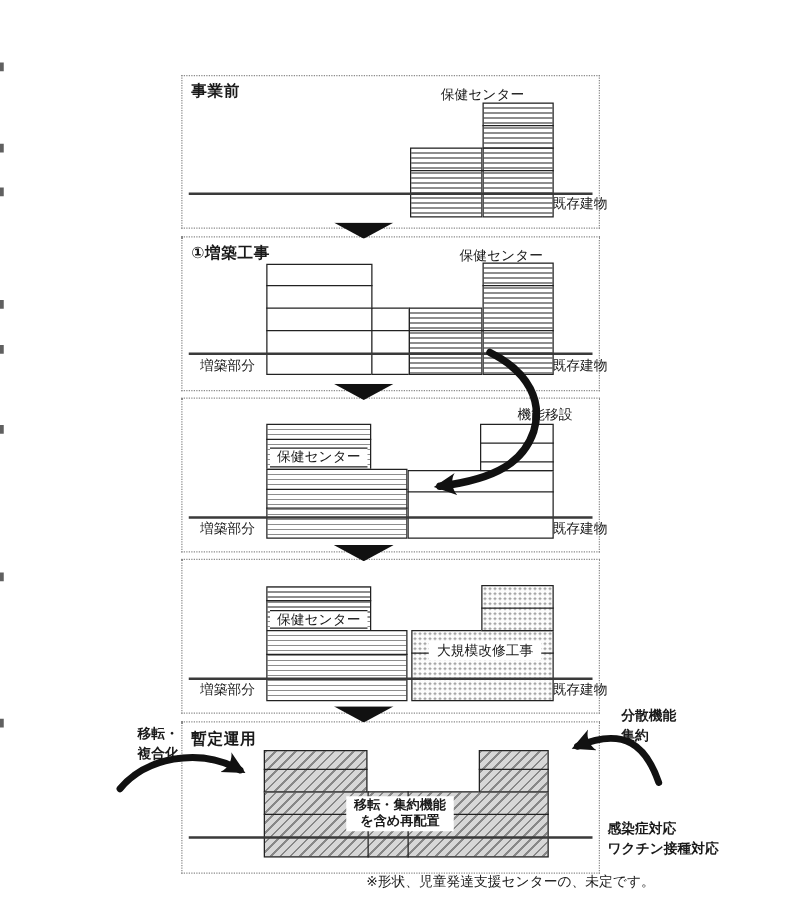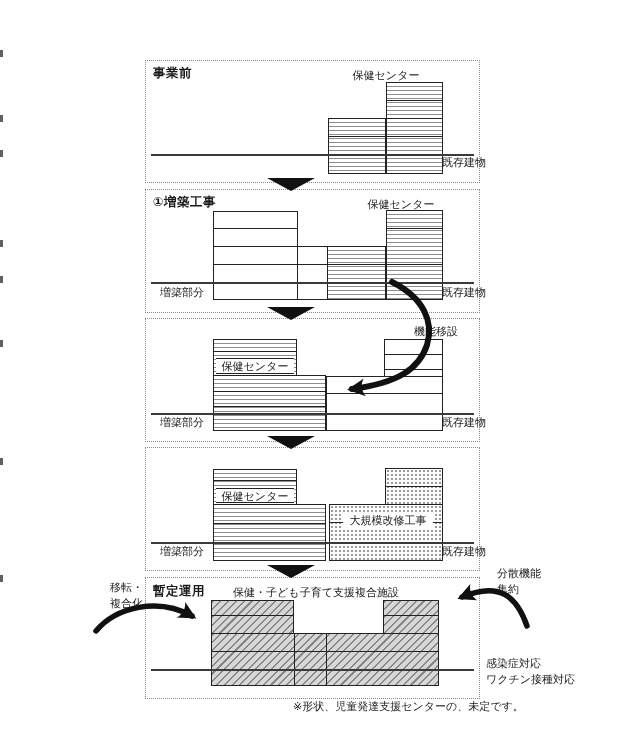--- a/index.html
+++ b/index.html
@@ -1,21 +1,21 @@
 <!DOCTYPE html>
 <html><head>
 <meta charset="utf-8">
 <style>
   html,body{margin:0;padding:0;background:#fff;}
   #page{position:relative;width:640px;height:737px;background:#fff;overflow:hidden;
         font-family:"Liberation Sans","DejaVu Sans",sans-serif;color:#1a1a1a;}
   .panel{position:absolute;left:145px;width:333px;border:1px dotted #8a8a8a;background:#fff;}
   .ptitle{position:absolute;left:7px;top:4px;font-size:12.5px;font-weight:600;letter-spacing:.5px;white-space:nowrap;}
   .lbl{position:absolute;font-size:11px;white-space:nowrap;}
-  .pre{white-space:pre-line;}
+  .pre{white-space:pre-line;font-weight:bold;}
   
   .hatch{position:absolute;box-sizing:border-box;border:1px solid #222;
          background:#fff;background-image:repeating-linear-gradient(180deg,#fff 0,#fff 3px,#8d8d8d 3px,#8d8d8d 4px);}
   .wbox{position:absolute;box-sizing:border-box;border:1px solid #222;background:#fff;}
   .dots{position:absolute;box-sizing:border-box;border:1px solid #222;background-color:#fcfcfc;
         background-image:radial-gradient(#9a9a9a .9px,transparent 1px);background-size:4px 4px;}
   .ghatch{position:absolute;box-sizing:border-box;border:1px solid #222;background-color:#d7d7d7;
         background-image:repeating-linear-gradient(135deg,rgba(70,70,70,.55) 0,rgba(70,70,70,.55) 1.5px,transparent 1.5px,transparent 5.5px);}
   .fline{position:absolute;height:0;border-top:1px solid #222;z-index:4;}
   .vline{position:absolute;width:0;border-left:1px solid #222;z-index:4;}
@@ -105,30 +105,31 @@
     <div class="fline" style="left:239px;top:38px;width:58px;"></div>
     <div class="fline" style="left:183px;top:74px;width:114px;"></div>
     <div class="whitelbl" style="left:197px;top:65px;width:90px;">大規模改修工事</div>
     <div class="lbl" style="left:14px;top:96px;">増築部分</div>
     <div class="lbl" style="left:296px;top:96px;">既存建物</div>
   </div>
   <div class="chev" style="top:565px;"></div>
 
   <div class="panel" style="top:577px;height:120px;">
     <div class="ptitle" style="top:5px;">暫定運用</div>
-    <div class="lbl" style="left:75px;top:7px;width:190px;text-align:center;">保健・子ども子育て支援複合施設</div>
     <div class="ground" style="top:91px;"></div>
     <div class="ghatch z2" style="left:65px;top:55px;width:228px;height:53px;"></div>
     <div class="ghatch z2" style="left:65px;top:22px;width:83px;height:34px;"></div>
     <div class="ghatch z2" style="left:237px;top:22px;width:56px;height:34px;"></div>
     <div class="fline" style="left:65px;top:37px;width:83px;"></div>
     <div class="fline" style="left:237px;top:37px;width:56px;"></div>
     <div class="fline" style="left:65px;top:73px;width:228px;"></div>
     <div class="vline" style="left:148px;top:55px;height:53px;"></div>
     <div class="vline" style="left:180px;top:55px;height:53px;"></div>
+    <div class="whitelbl pre" style="left:131px;top:59px;width:86px;line-height:13px;font-size:10.5px;padding:1px 0;">移転・集約機能
+を含め再配置</div>
   </div>
 
   <div class="side pre" style="left:110px;top:580px;">移転・
 複合化</div>
   <div class="side pre" style="left:497px;top:566px;">分散機能
 集約</div>
   <div class="side pre" style="left:486px;top:656px;">感染症対応
 ワクチン接種対応</div>
 
   <div class="side" style="left:293px;top:699px;font-size:11px;">※形状、児童発達支援センターの、未定です。</div>

